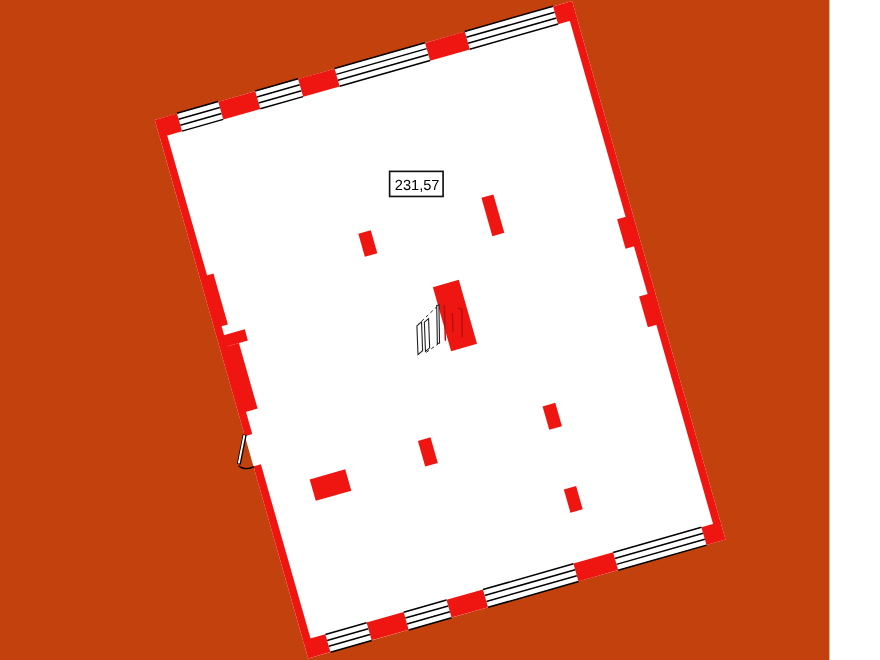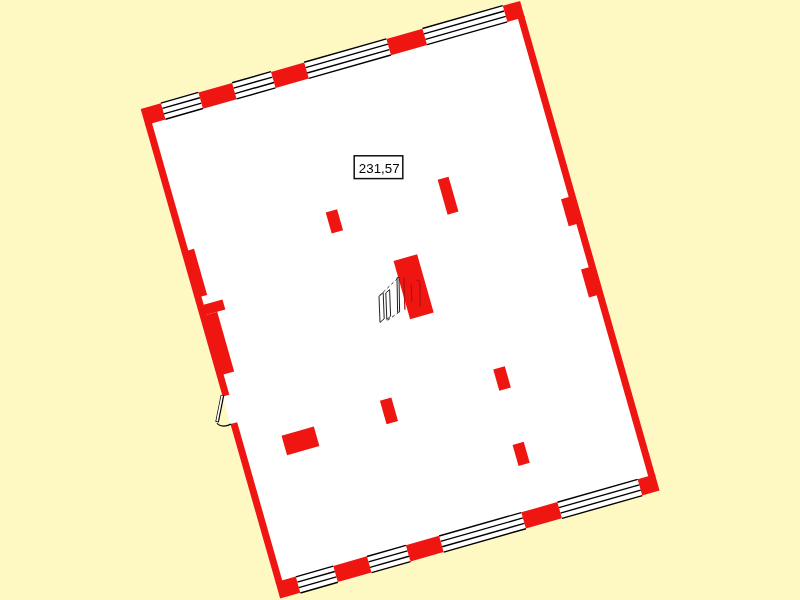--- a/index.html
+++ b/index.html
@@ -1,17 +1,17 @@
 <!DOCTYPE html>
 <html><head>
 <meta charset="utf-8">
 <style>
   html,body{margin:0;padding:0;background:#ffffff;}
-  .wrap{width:800px;height:600px;position:relative;overflow:hidden;background:#fef9c3;
-        font-family:"Liberation Sans",sans-serif;}
+  .wrap{width:708px;height:600px;position:relative;overflow:hidden;background:#c2410c;
+        font-family:"Liberation Sans",sans-serif;padding-left:46px;}
   svg{position:absolute;left:0;top:0;}
 </style>
 </head>
 <body>
 <div class="wrap">
 <svg width="800" height="600" viewBox="0 0 800 600">
   <g transform="translate(140.7,109) rotate(-15.9)">
 
     <rect x="0" y="0" width="394.5" height="509" fill="#ffffff"></rect>
 

